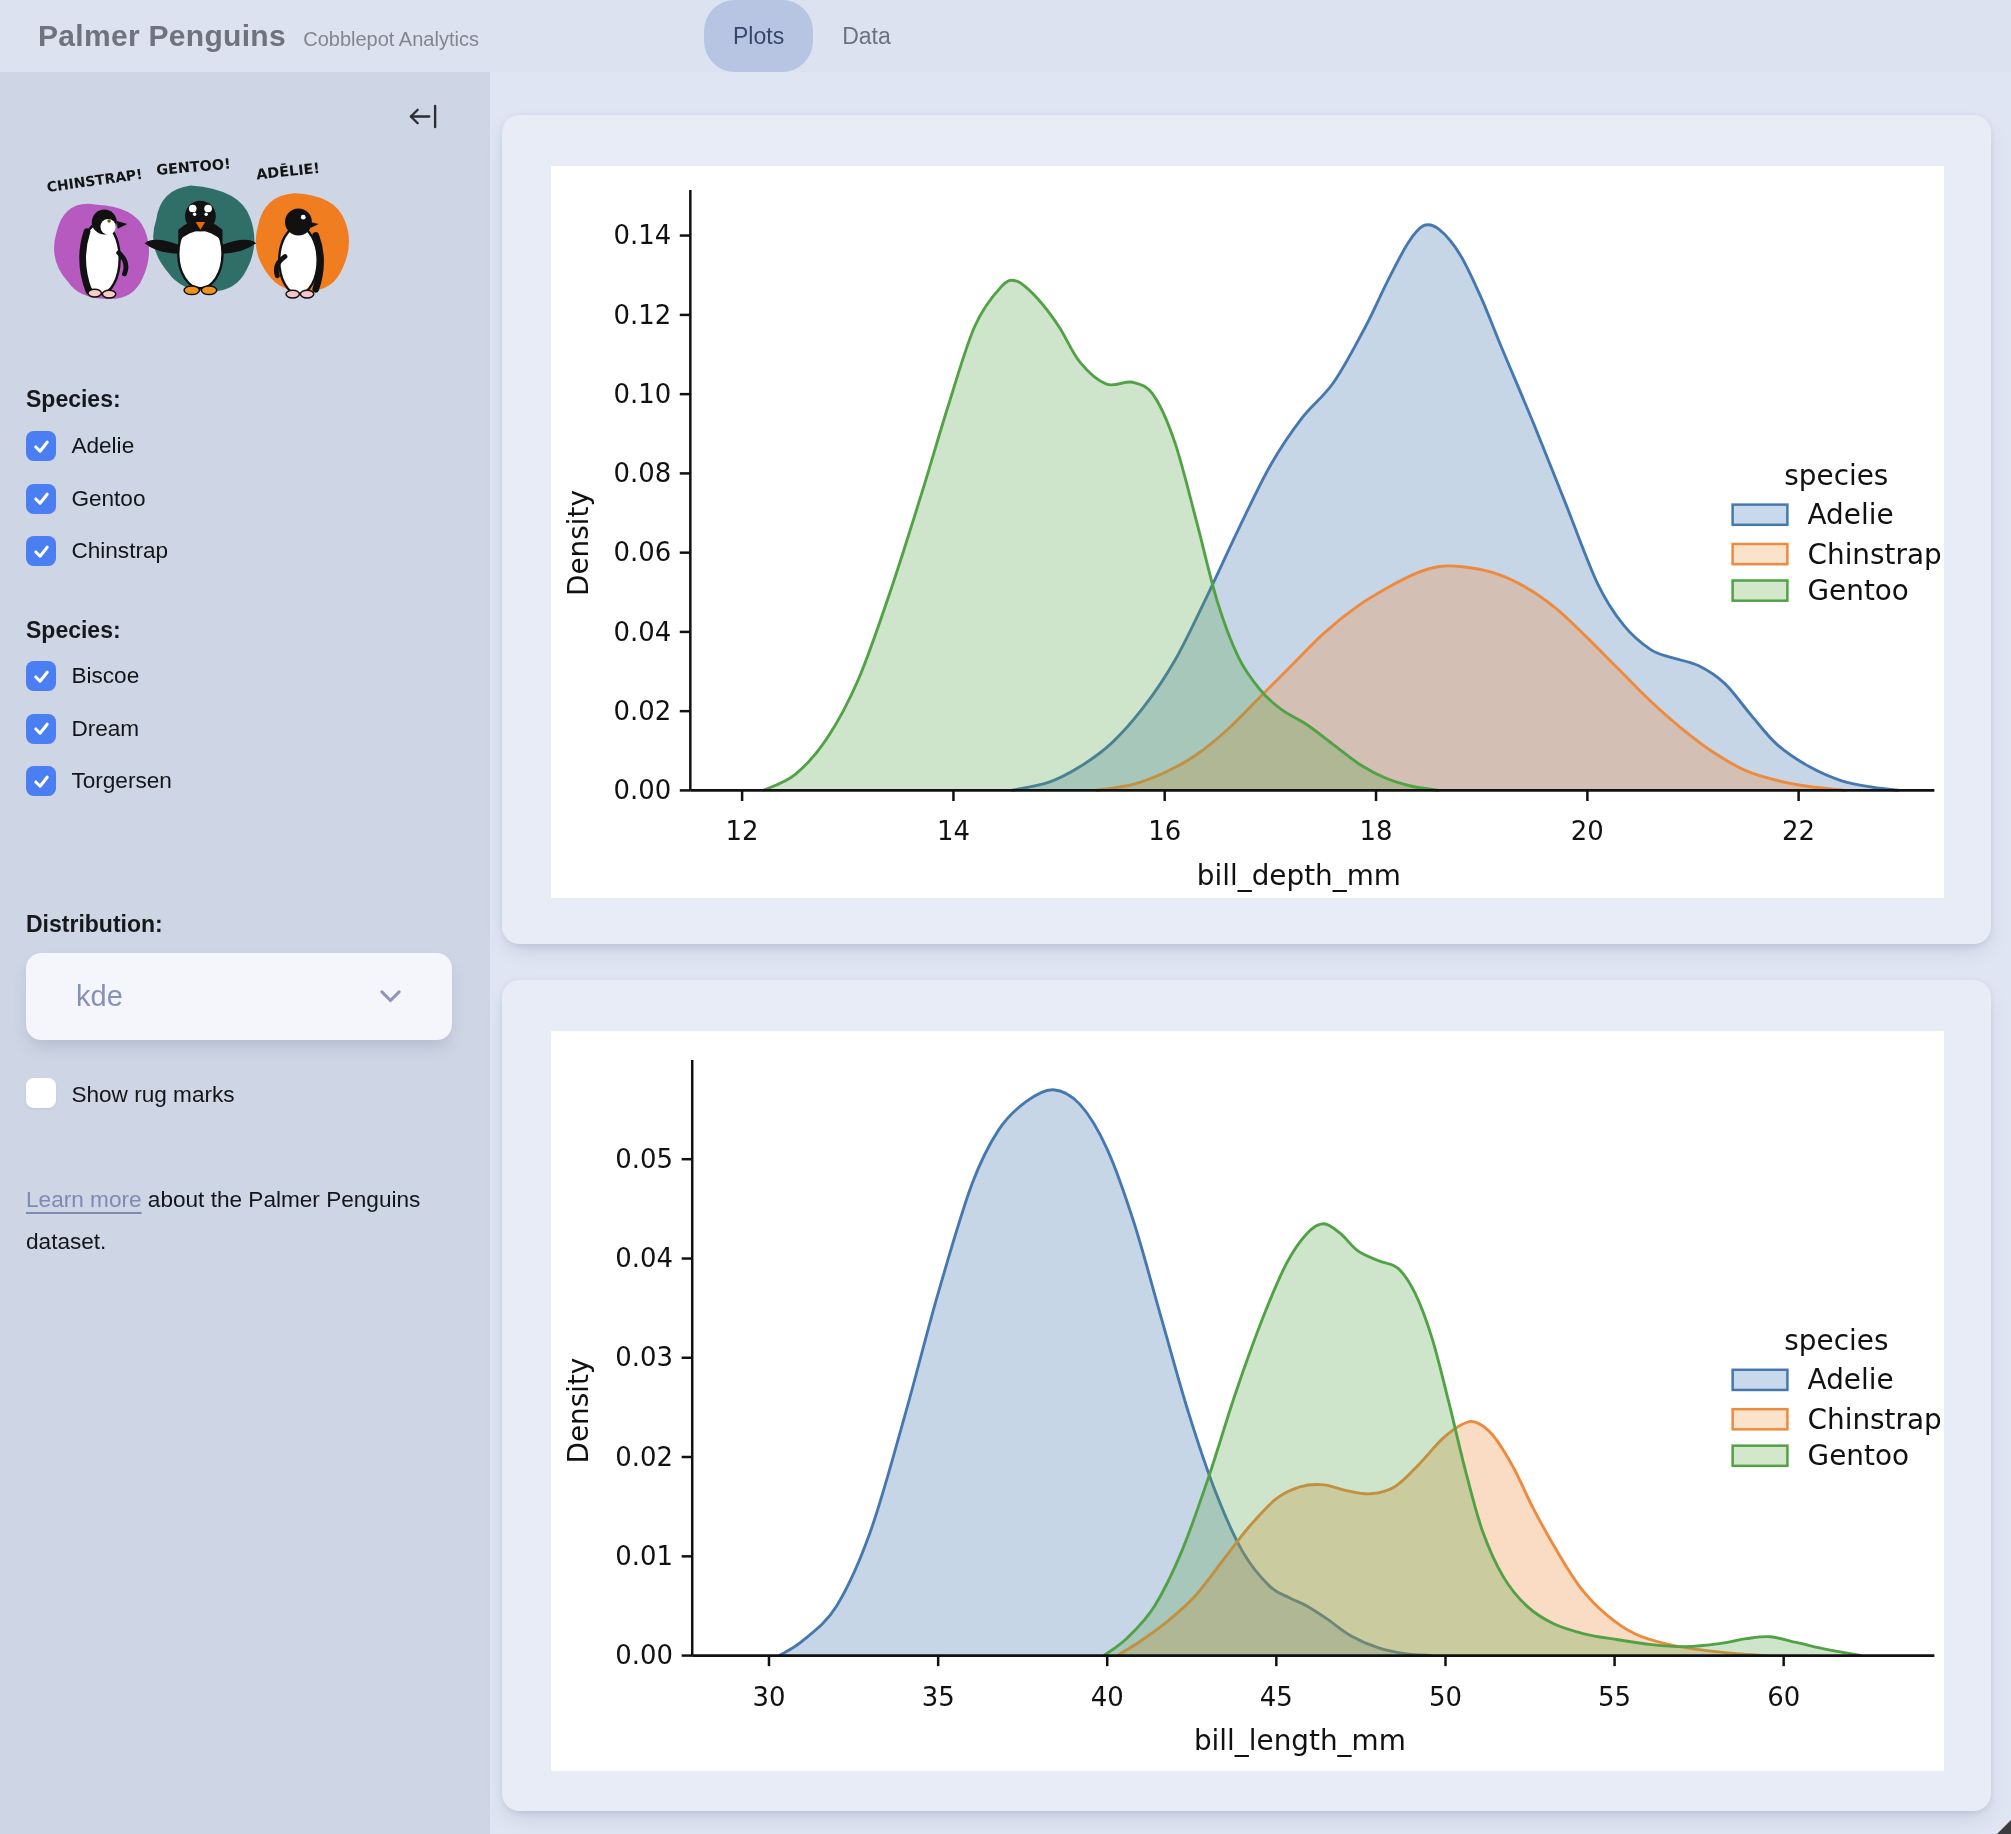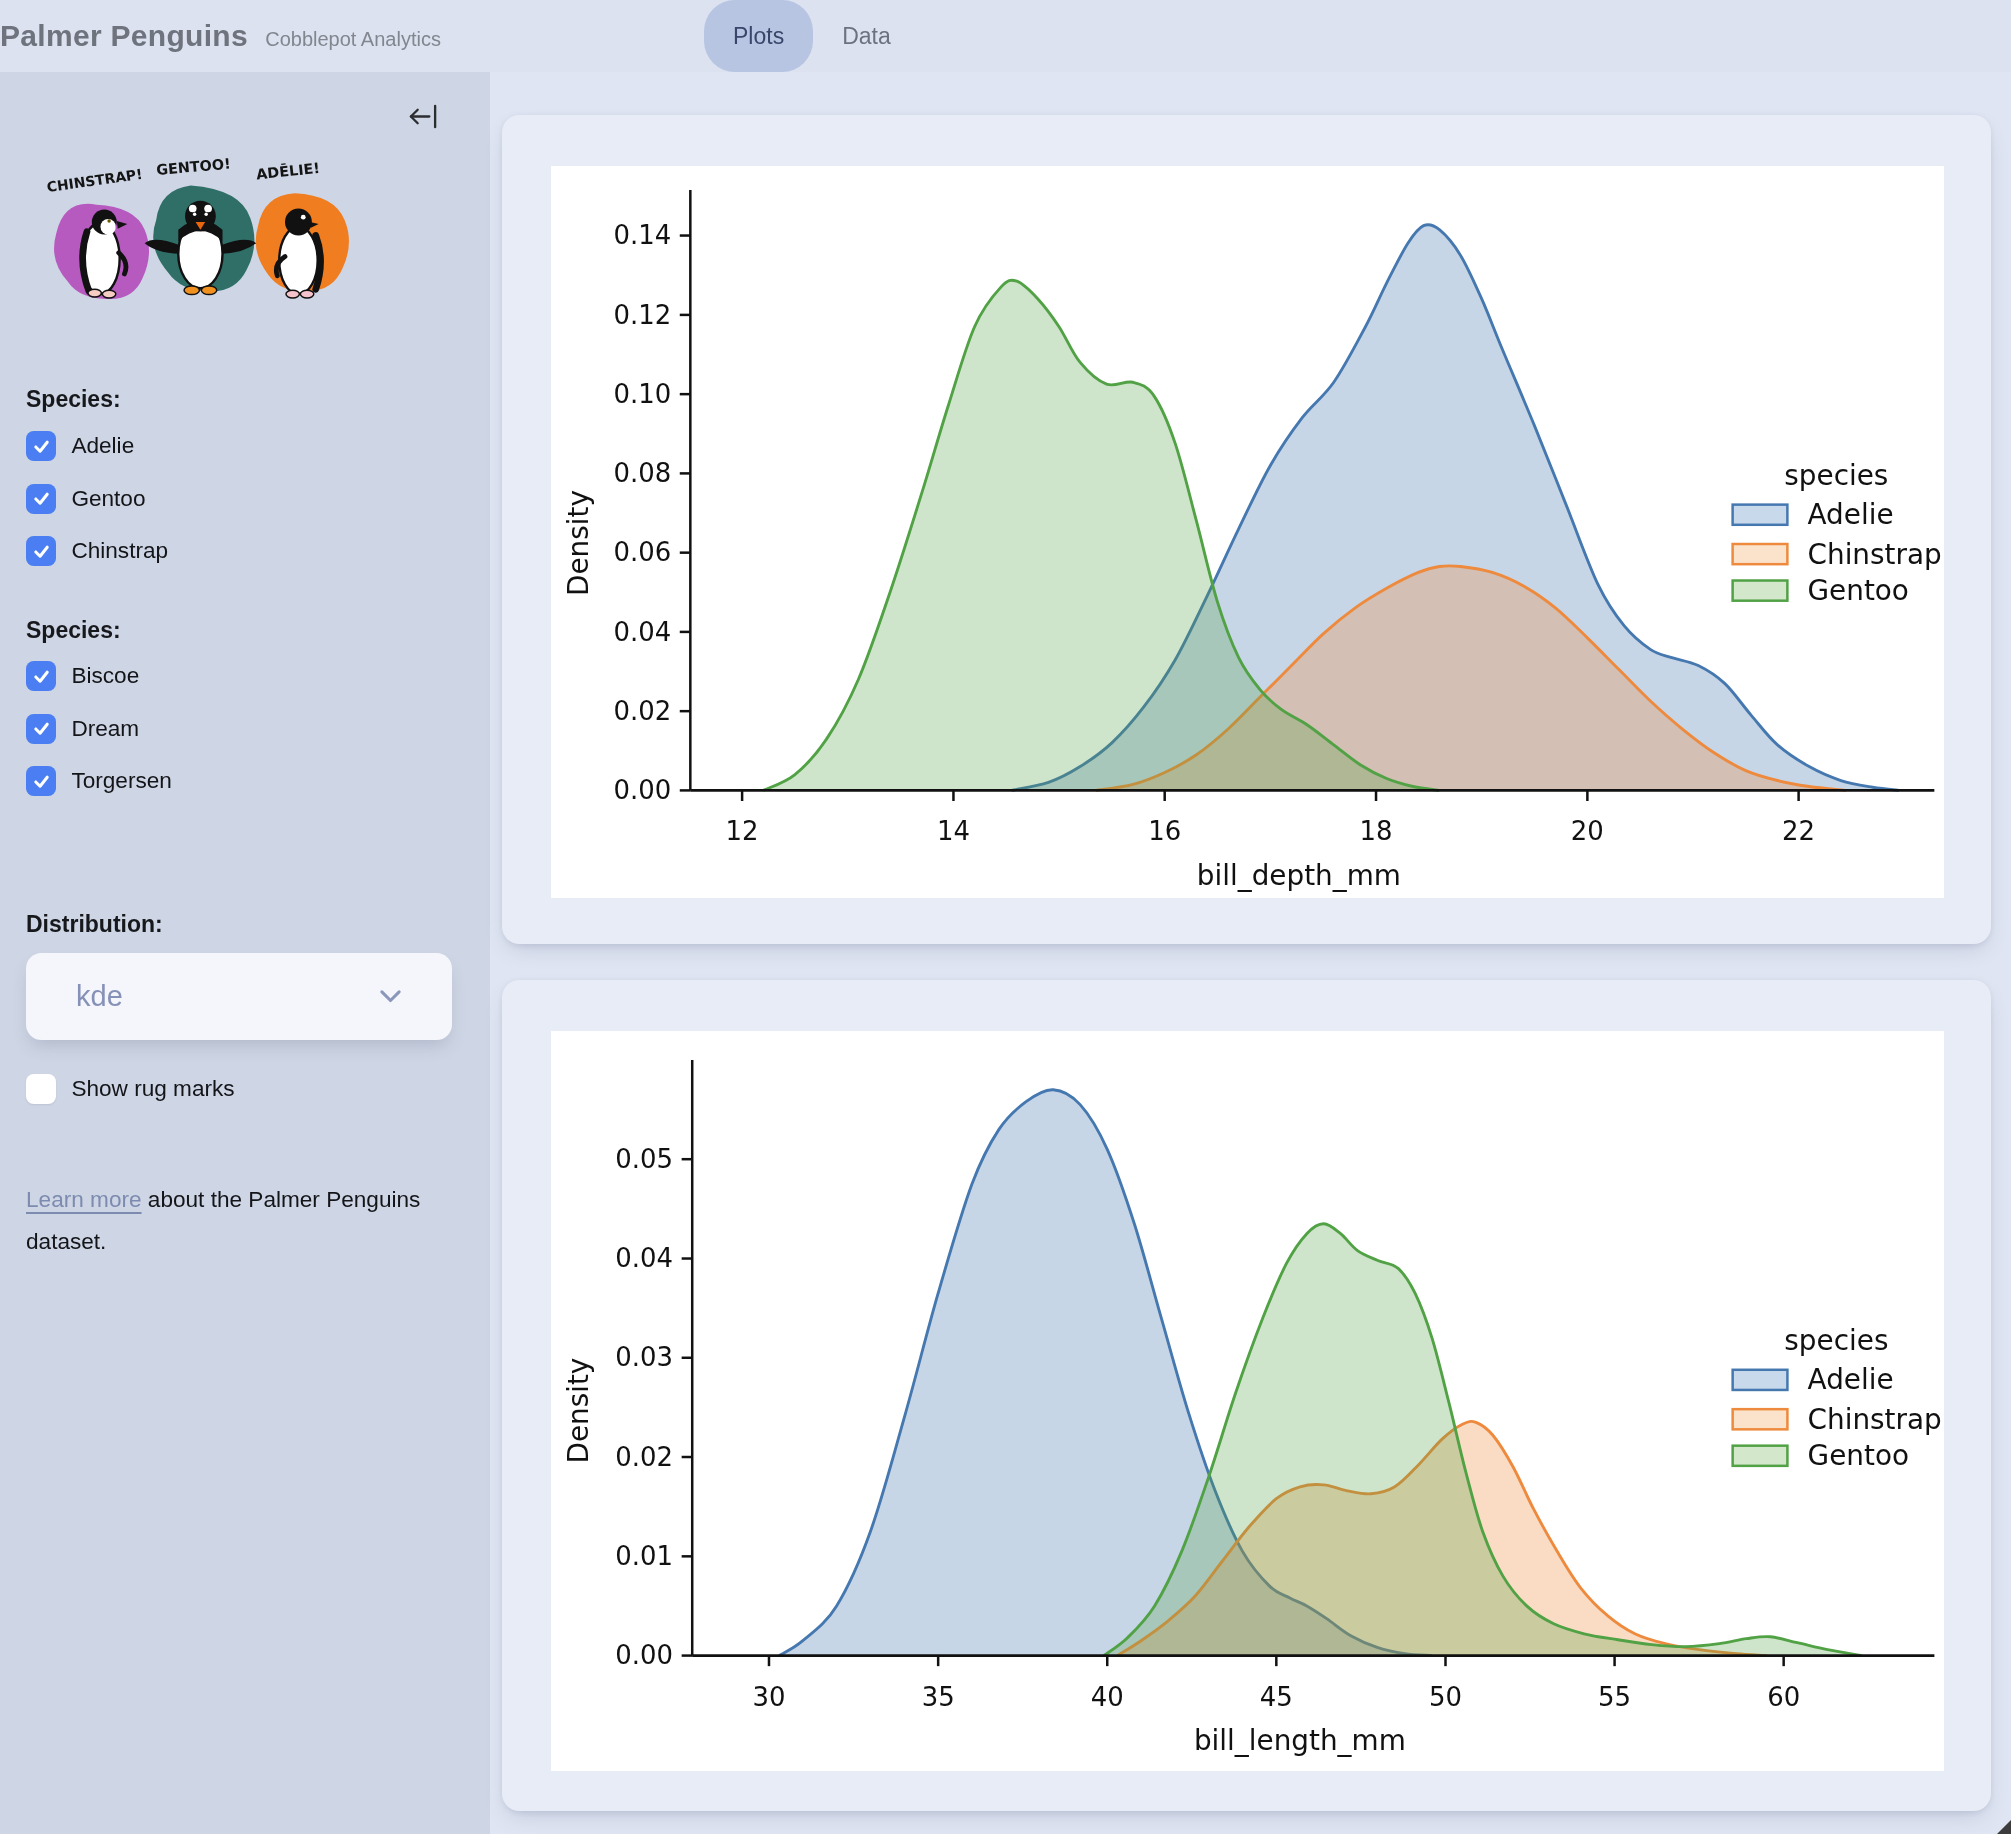--- a/index.html
+++ b/index.html
@@ -2,21 +2,21 @@
 <html style="--cb-blue: #4b7ef2;"><head>
 <meta charset="utf-8">
 <style>
   * { margin:0; padding:0; box-sizing:border-box; }
   html,body { width:2012px; height:1835px; }
   body { font-family:"Liberation Sans", sans-serif; background:#dfe5f2; overflow:hidden; }
   .app { position:relative; width:2012px; height:1835px; background:#dfe5f2; overflow:hidden; }
 
   
   .topbar { position:absolute; top:0; left:0; right:0; height:72px; background:#dce2f0; display:flex; align-items:stretch; z-index:5; }
-  .brand { display:flex; align-items:baseline; gap:17.3px; align-self:center; }
+  .brand { display:flex; align-items:baseline; gap:17.3px; padding-left:38px; align-self:center; }
   .app-title { font-size:30px; font-weight:600; color:#6e737d; letter-spacing:0.3px; }
   .app-subtitle { font-size:20px; font-weight:500; color:#82868f; }
   .tabs { position:absolute; left:704px; top:0; height:72px; display:flex; }
   .tab { height:72px; display:flex; align-items:center; justify-content:center; font-size:23px; color:#6d7280; cursor:pointer; padding:0 29px;border-radius:31px; }
   .tab.active { background:#b7c5e2; color:#39466b; }
 
   
   .sidebar { position:absolute; top:72px; left:0; width:490px; bottom:0; background:#ced5e4; color:#17181c; }
   .collapse-row { display:flex; justify-content:flex-end; padding:29px 50px 0 0; height:60px; }
   .collapse-btn { cursor:pointer; width:33px; height:31px; }
@@ -26,21 +26,21 @@
   .islands-label { margin-top:46px; }
   .dist-label { margin-top:110px; }
   .cb-row { display:flex; align-items:center; gap:15.4px; margin:13.4px 0 0 26px; height:39px; cursor:pointer; }
   .cb { width:30px; height:30px; border-radius:7.7px; background:#ffffff; box-shadow:0 1px 1.9px rgba(40,50,80,.10); display:inline-flex; align-items:center; justify-content:center; flex:0 0 auto; }
   .cb svg { visibility:hidden; }
   .cb.checked { background:var(--cb-blue, #4b7ef2); box-shadow:none; }
   .cb.checked svg { visibility:visible; }
   .cb-label { font-size:22.6px; color:#141519; }
   .select-box { margin:15.4px 0 0 26px; width:426px; height:87px; background:#f4f6fb; border-radius:15.4px; box-shadow:0 9.6px 17.3px -5.8px rgba(80,90,120,.25); display:flex; align-items:center; justify-content:space-between; padding:0 50px; cursor:pointer; }
   .select-value { font-size:29px; color:#8691b8; }
-  .rug-row { margin-top:29px; }
+  .rug-row { margin-top:29px;align-items:flex-end; }
   .learn { margin:71px 26px 0 26px; font-size:22.6px; line-height:42px; color:#141519; max-width:413px; }
   .learn a { color:#7d8bb0; text-decoration:underline; text-underline-offset:4.8px; cursor:pointer; }
 
   
   .main { position:absolute; top:72px; left:490px; right:0; bottom:0; padding:43px 21px 0 11.5px; background:#dfe5f2; }
   .card { background:#e8ecf6; border-radius:17.3px; box-shadow:0 9.6px 21px -7.7px rgba(90,100,135,.28), 0 1.9px 5.8px rgba(90,100,135,.10); padding:51px 0 0 49px; }
   .card-1 { height:829px; }
   .card-2 { height:831px; margin-top:36px; }
   .fig { width:1393px; background:#ffffff; }
   .fig svg { display:block; }

